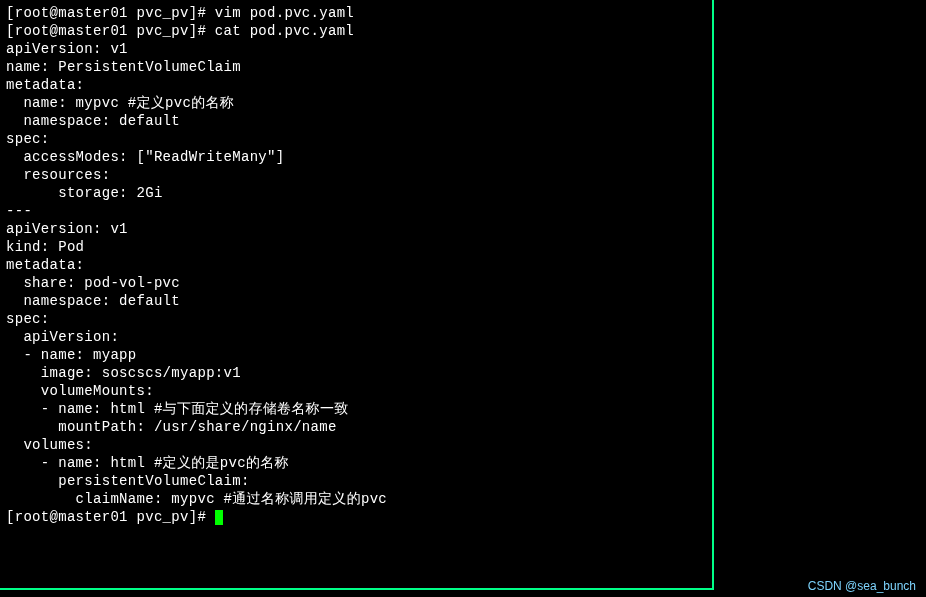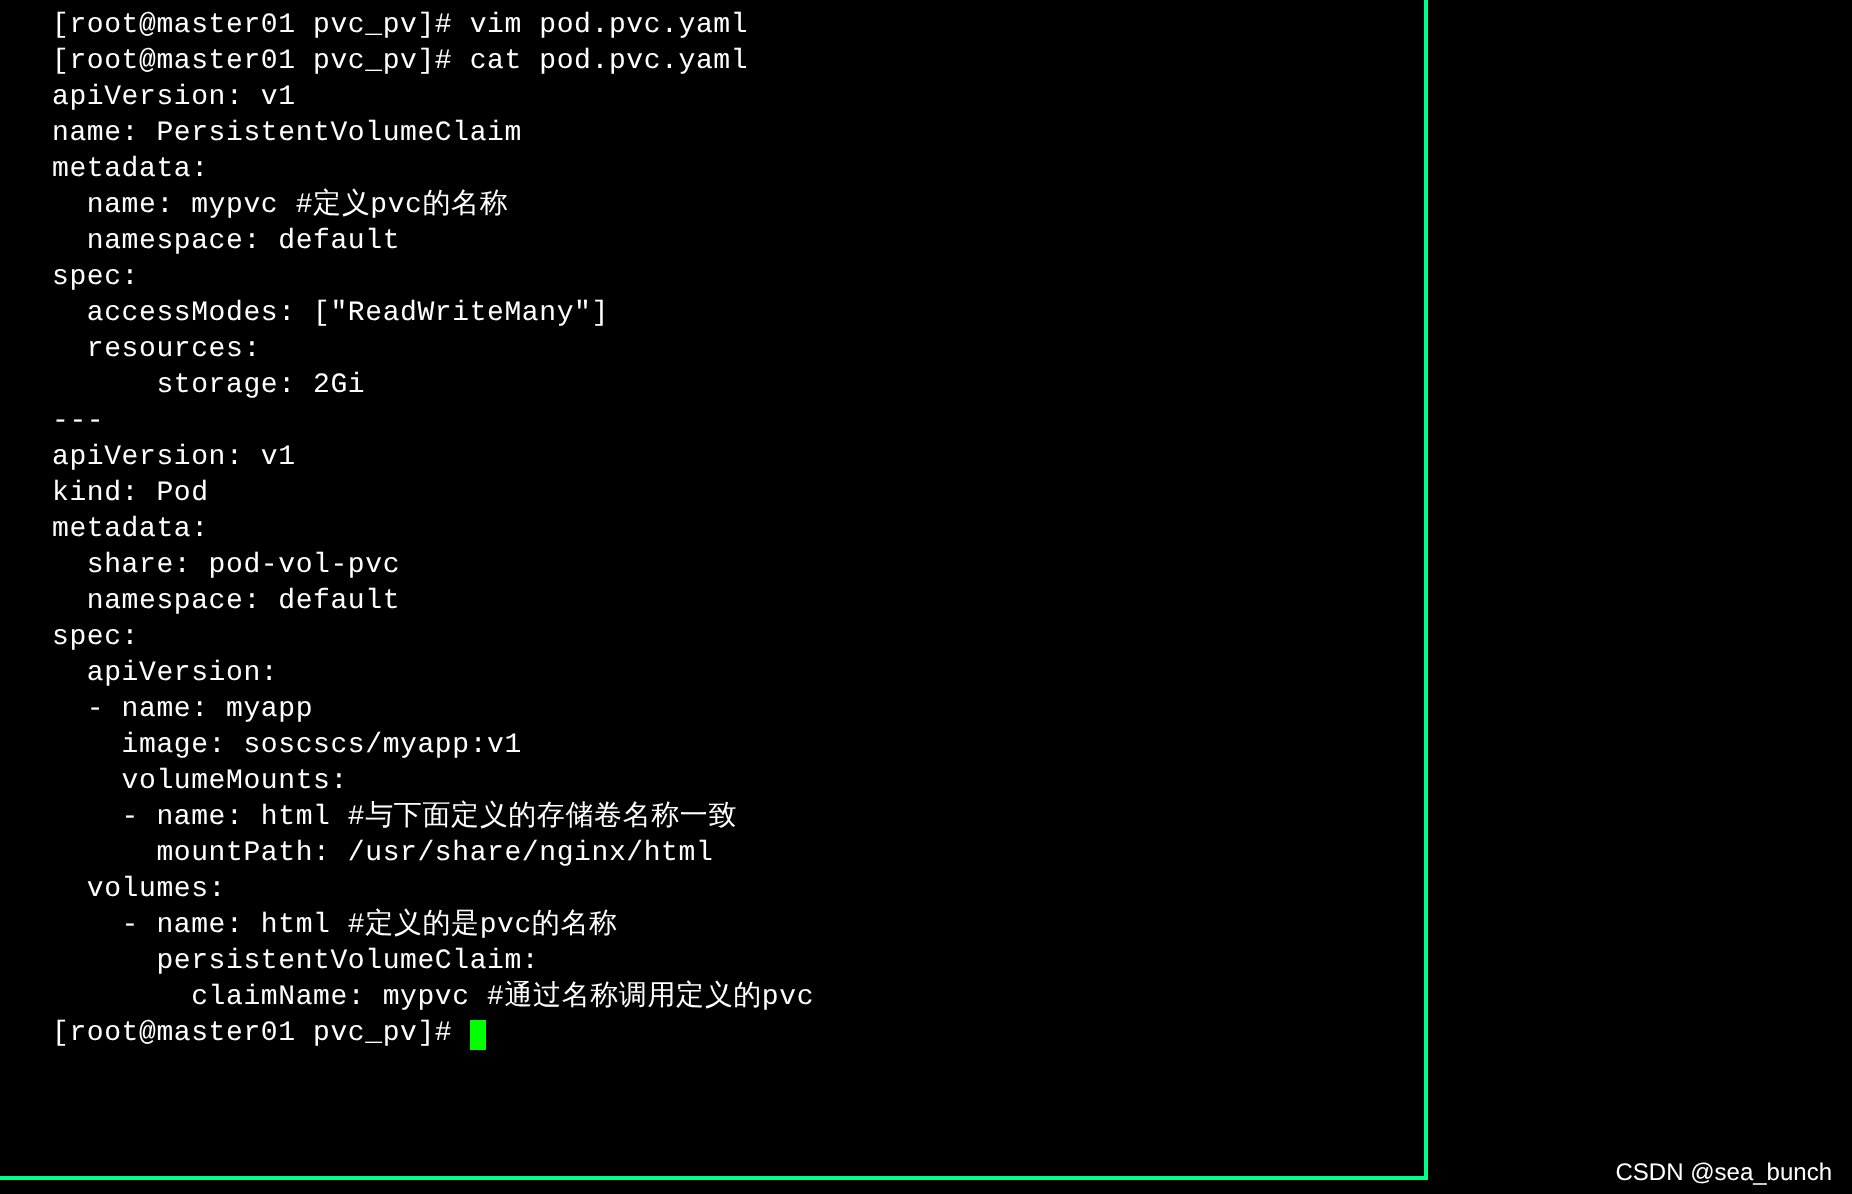--- a/index.html
+++ b/index.html
@@ -31,34 +31,33 @@
       overflow: hidden;
     }
     .right-pane {
       flex: 1;
       background: #000;
     }
     .line {
       white-space: pre;
       line-height: 18px;
       letter-spacing: 0.3px;
-      margin-left: 20px;
     }
     .cursor {
       display: inline-block;
       width: 8px;
       height: 15px;
       background: #00ff00;
       vertical-align: text-bottom;
     }
     .watermark {
       position: absolute;
       bottom: 4px;
       right: 10px;
-      color: #ffffff;
+      color: #7dd3fc;
       font-size: 12px;
       font-family: Arial, sans-serif;
     }
   </style>
 </head>
 <body>
 
 <div class="terminal-container">
   <div class="left-pane">
     <div class="line"><span>[root@master01 pvc_pv]# </span><span>vim pod.pvc.yaml</span></div>
@@ -77,21 +76,21 @@
     <div class="line">kind: Pod</div>
     <div class="line">metadata:</div>
     <div class="line">  share: pod-vol-pvc</div>
     <div class="line">  namespace: default</div>
     <div class="line">spec:</div>
     <div class="line">  apiVersion:</div>
     <div class="line">  - name: myapp</div>
     <div class="line">    image: soscscs/myapp:v1</div>
     <div class="line">    volumeMounts:</div>
     <div class="line">    - name: html #与下面定义的存储卷名称一致</div>
-    <div class="line">      mountPath: /usr/share/nginx/html</div>
+    <div class="line">      mountPath: /usr/share/nginx/name</div>
     <div class="line">  volumes:</div>
     <div class="line">    - name: html #定义的是pvc的名称</div>
     <div class="line">      persistentVolumeClaim:</div>
     <div class="line">        claimName: mypvc #通过名称调用定义的pvc</div>
     <div class="line"><span>[root@master01 pvc_pv]# </span><span class="cursor"></span></div>
   </div>
   <div class="right-pane"></div>
 </div>
 
 <div class="watermark">CSDN @sea_bunch</div>

